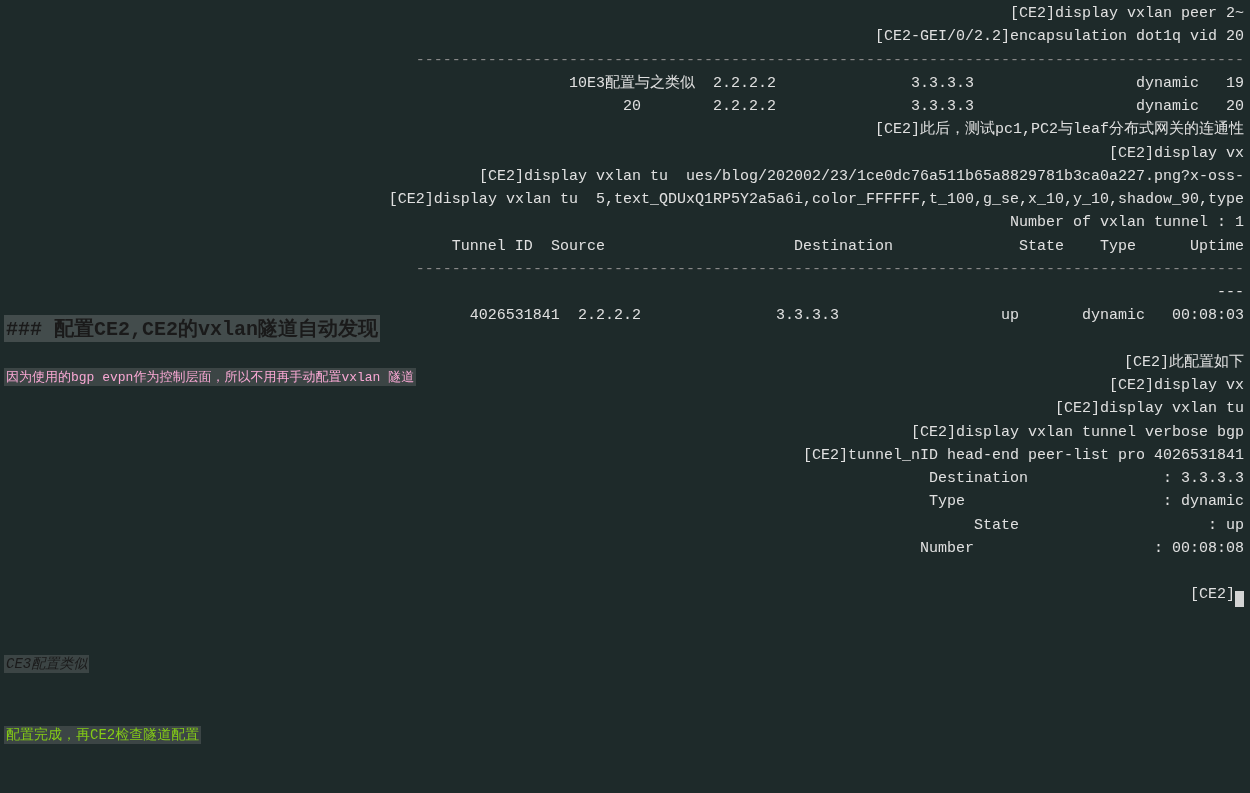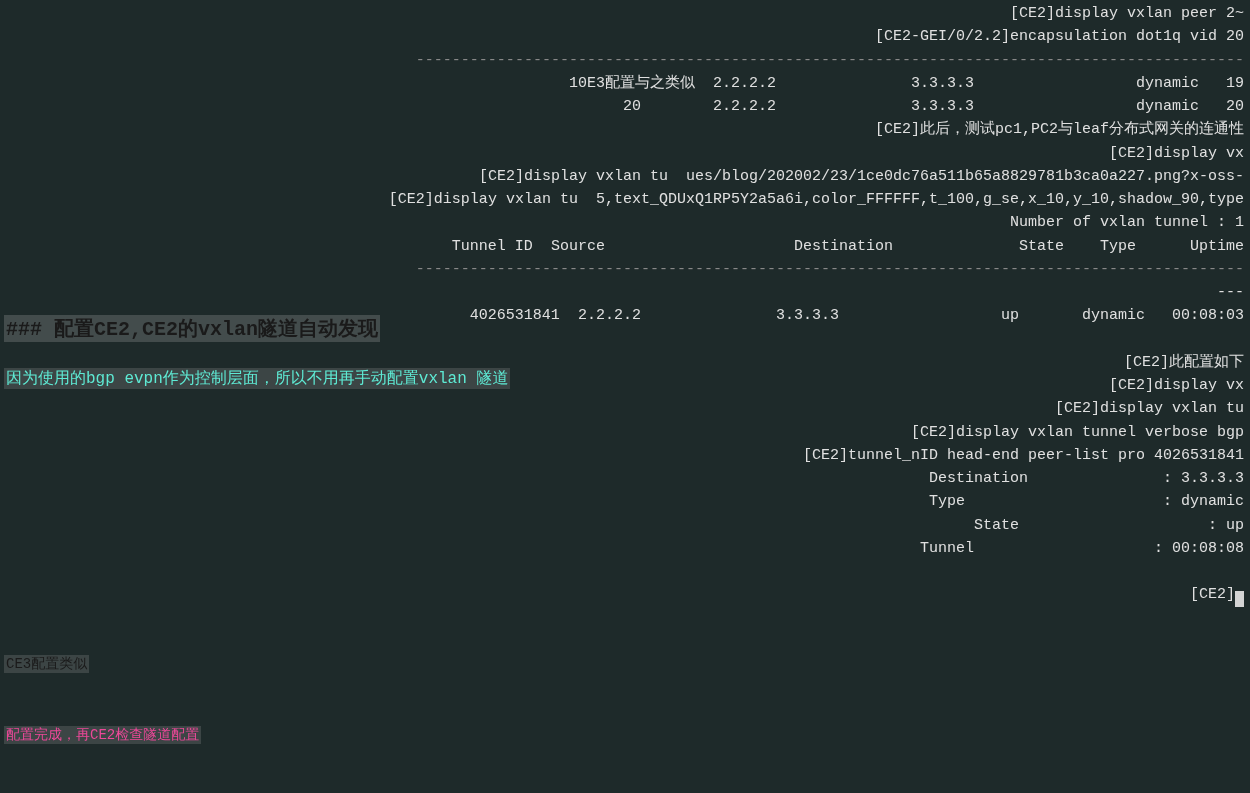--- a/index.html
+++ b/index.html
@@ -84,34 +84,34 @@
     <span class="line">&nbsp;</span>
     <span class="line text-white">[CE2]此配置如下</span>
     <span class="line text-white">[CE2]display vx</span>
     <span class="line text-white">[CE2]display vxlan tu</span>
     <span class="line text-white">[CE2]display vxlan tunnel verbose bgp</span>
     <span class="line text-white">[CE2]tunnel_nID head-end peer-list pro 4026531841</span>
     <span class="line text-white">  Destination               : 3.3.3.3</span>
 
     <span class="line text-white">  Type                      : dynamic</span>
     <span class="line text-white">  State                     : up</span>
-    <span class="line text-white">  Tunnel                    : 00:08:08</span>
+    <span class="line text-white">  Number                    : 00:08:08</span>
 
     <span class="line">&nbsp;</span>
     <span class="line text-white">[CE2]<span style="display:inline-block;width:9px;height:16px;background:#d4d4d4;vertical-align:bottom;"></span></span>
   </div>
 
   <div class="overlay-text annotation-bold" style="top:315px; left:4px; font-size:20px; color:#1a1a1a; font-weight:bold; background:rgba(180,180,180,0.25);">
     ### 配置CE2,CE2的vxlan隧道自动发现
   </div>
 
-  <div class="overlay-text annotation-normal" style="top:368px; left:4px; color:#5eead4; background:rgba(180,180,180,0.2); font-size:16px;">
+  <div class="overlay-text annotation-normal" style="top:368px; left:4px; color:#f9a8d4; background:rgba(180,180,180,0.2); font-size:13px;">
     因为使用的bgp evpn作为控制层面，所以不用再手动配置vxlan 隧道
   </div>
 
-  <div class="overlay-text annotation-normal" style="top:655px; left:4px; color:#1a1a1a; background:rgba(180,180,180,0.2); font-size:14px;">
+  <div class="overlay-text annotation-normal" style="top:655px; left:4px; color:#1a1a1a; background:rgba(180,180,180,0.2); font-size:14px;font-style:italic;">
     CE3配置类似
   </div>
 
-  <div class="overlay-text annotation-normal" style="top:726px; left:4px; color:#ec4899; background:rgba(180,180,180,0.2); font-size:14px;">
+  <div class="overlay-text annotation-normal" style="top:726px; left:4px; color:#84cc16; background:rgba(180,180,180,0.2); font-size:14px;">
     配置完成，再CE2检查隧道配置
   </div>
 </div>
 
 </body></html>

